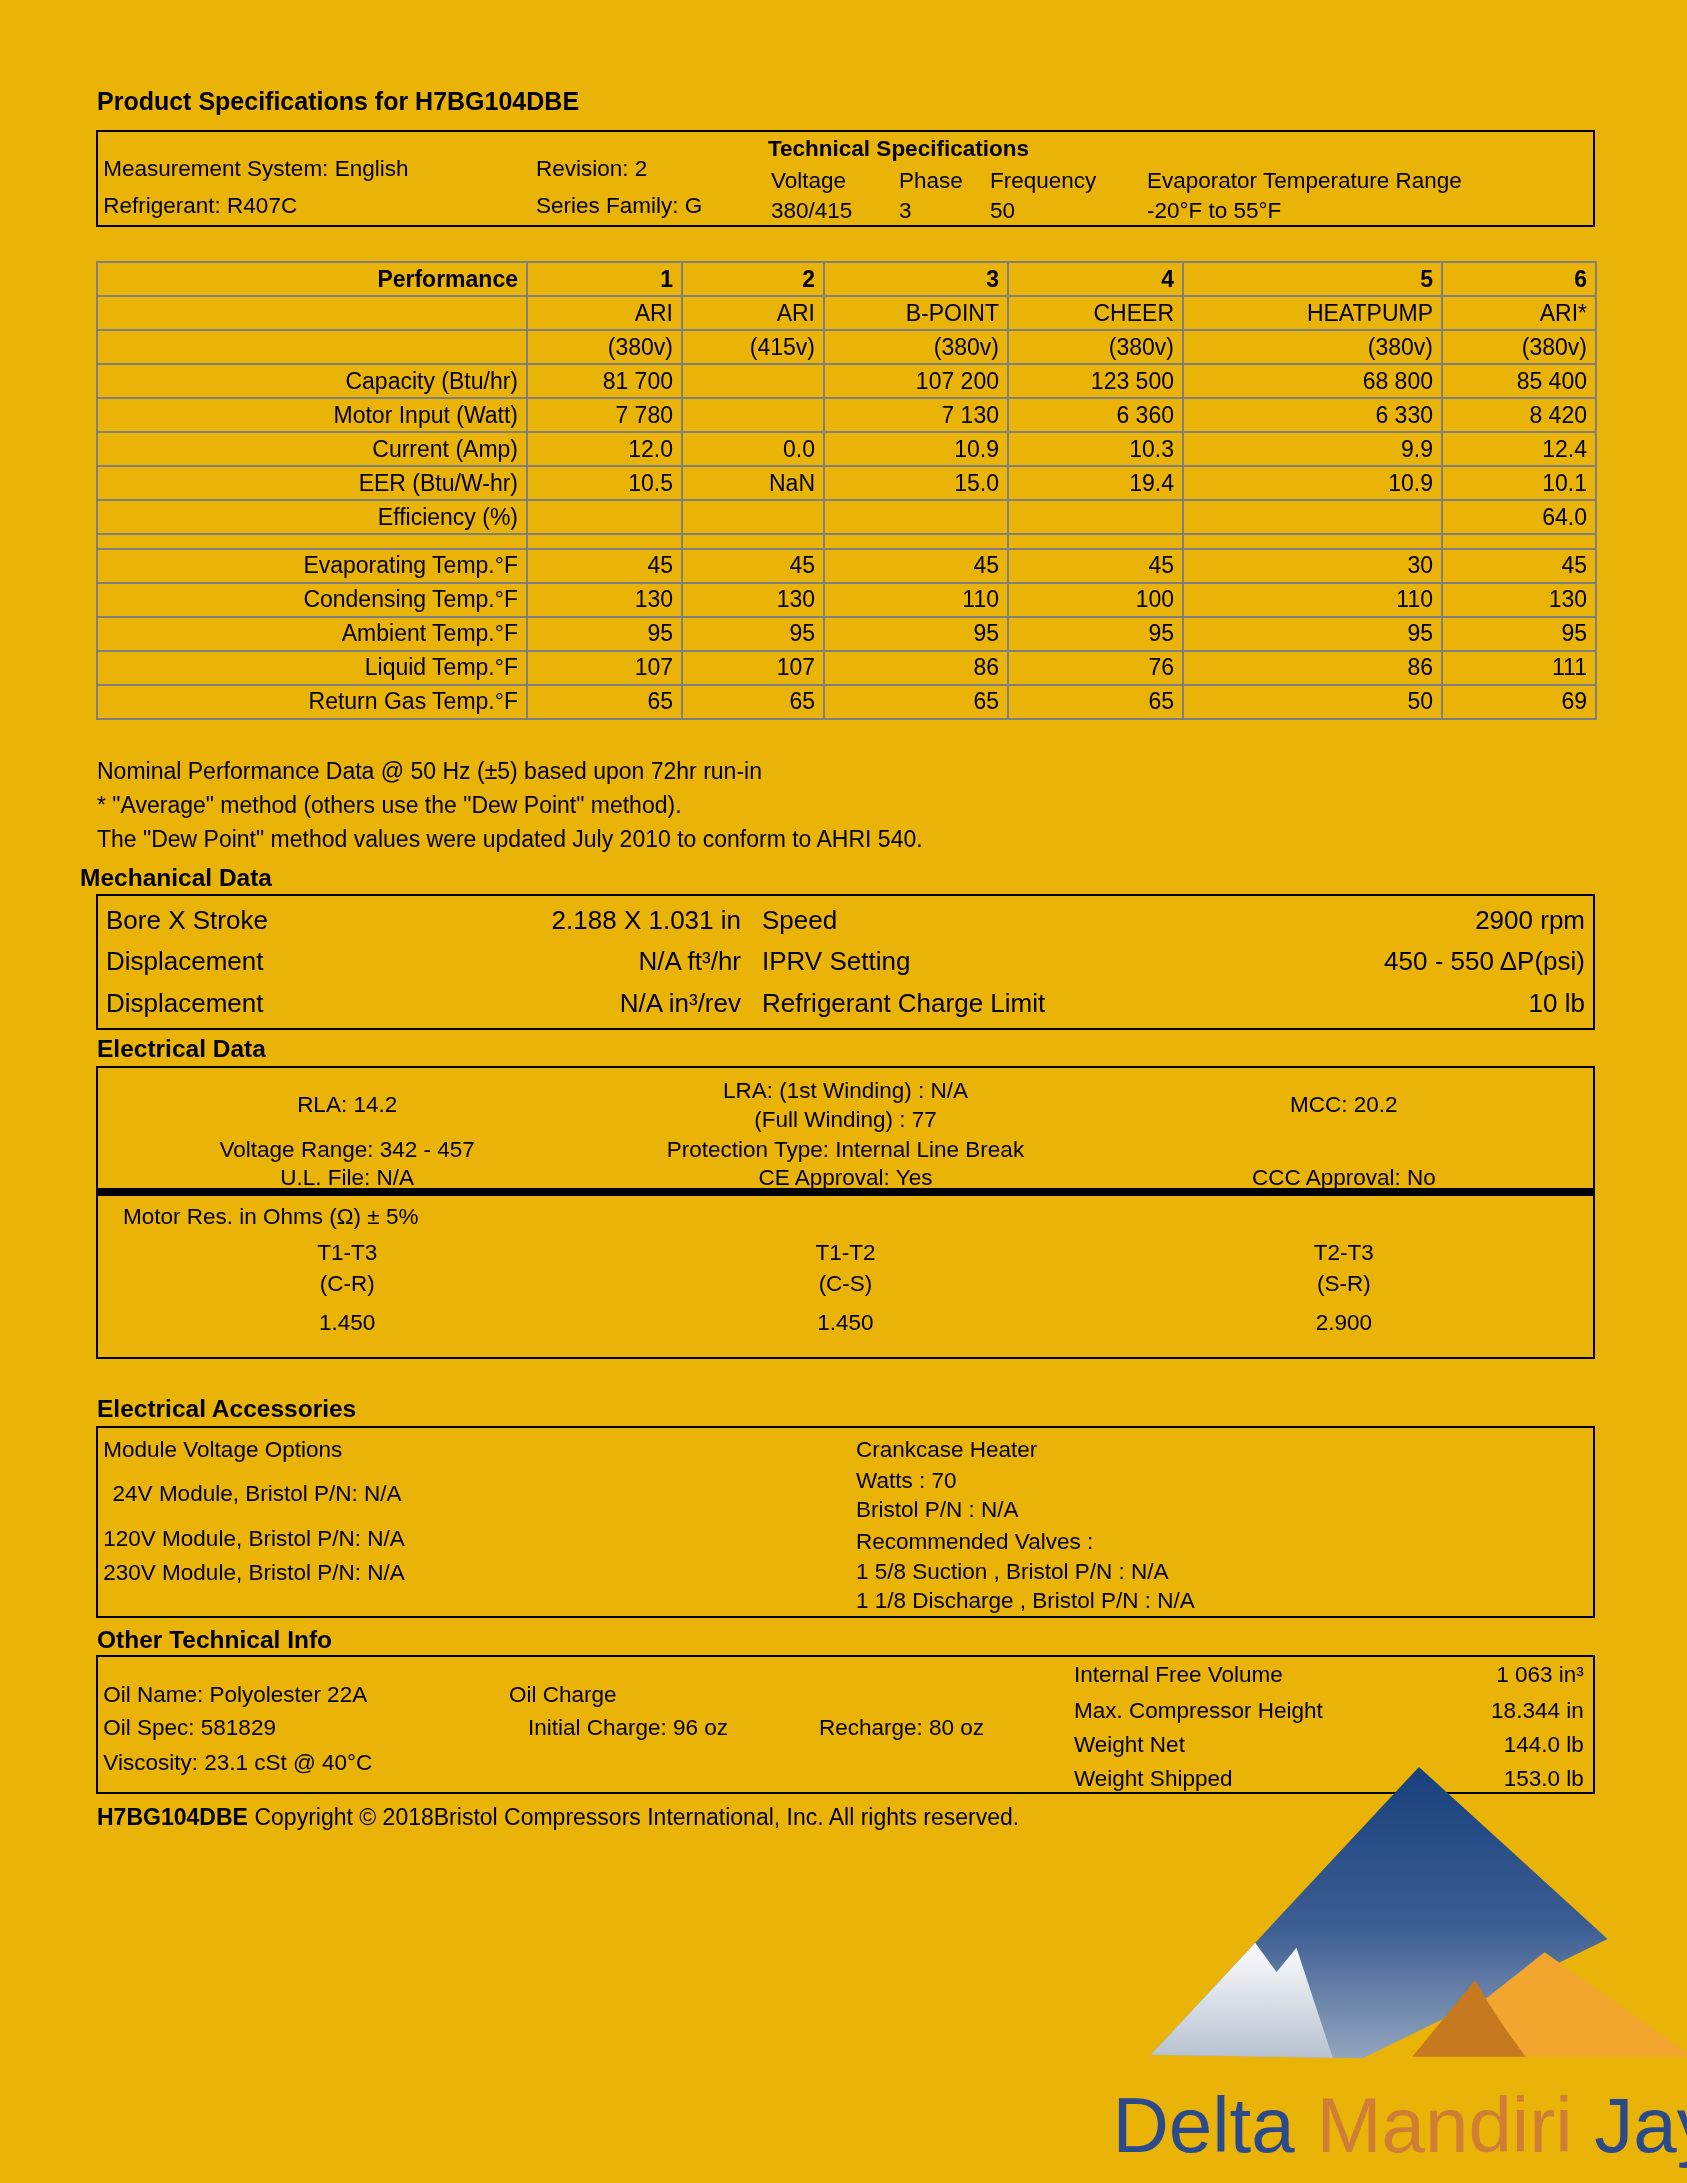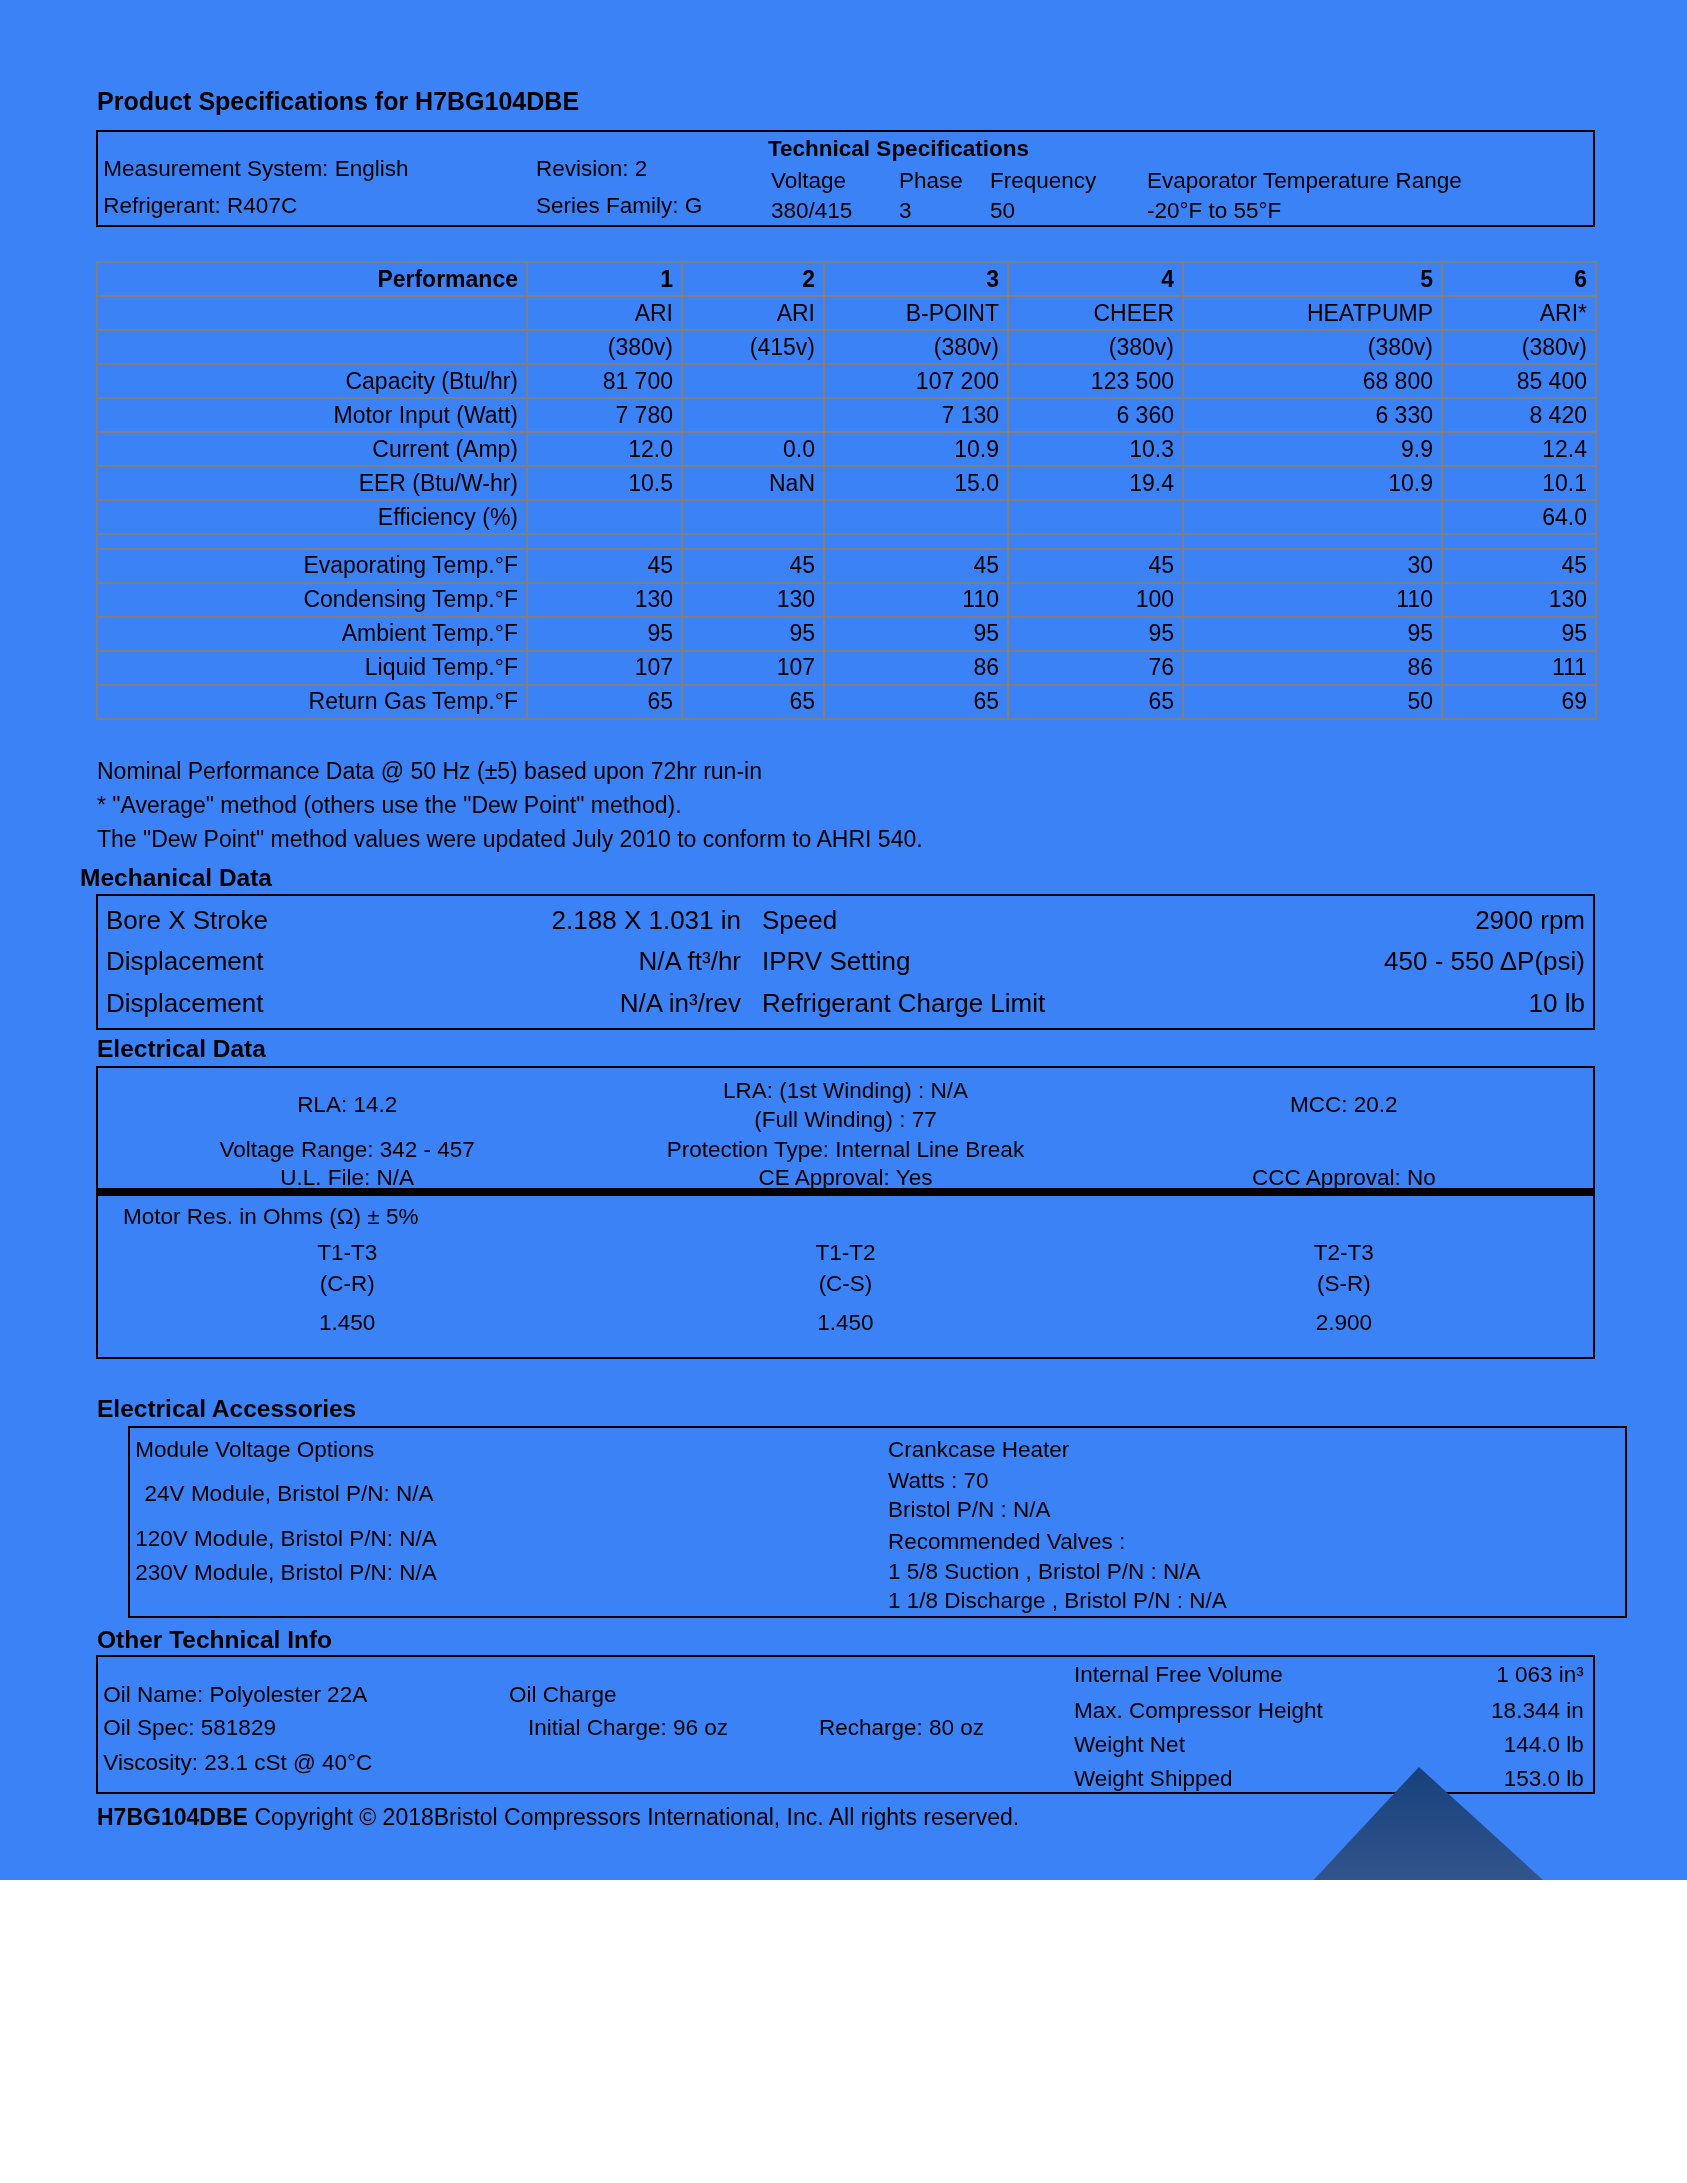--- a/index.html
+++ b/index.html
@@ -1,16 +1,16 @@
 <!DOCTYPE html>
 <html style="font-size:10.6px"><head>
 <meta charset="utf-8">
 <style>
   html,body{margin:0;padding:0;background:#ffffff;}
-  .page{position:relative;width:1687px;height:1880px;background:#3b82f6;overflow:hidden;
+  .page{position:relative;width:1687px;height:2183px;background:#eab308;overflow:hidden;
         font-family:"Liberation Sans",sans-serif;color:#000;}
   .abs{position:absolute;}
   .b{font-weight:bold;}
 
   
   .title{left:97px;top:87px;font-size:25px;font-weight:bold;}
 
   
   .hbox{left:96px;top:130px;width:1499px;height:97px;border:2.6px solid #000;box-sizing:border-box;}
   .hbox .abs{font-size:22.5px;white-space:nowrap;}
@@ -45,21 +45,21 @@
   .er1 .cellmid div{line-height:29px;}
   .ebox2{left:96px;top:1192px;width:1499px;height:167px;border:2.6px solid #000;border-top-width:4px;
          box-sizing:border-box;}
   .mr-title{height:38px;line-height:41px;text-align:left;font-size:22.5px;padding-left:25px;}
   .mr-grid{display:grid;grid-template-columns:1fr 1fr 1fr;text-align:center;font-size:22.5px;}
   .mr-grid .p{height:33px;line-height:38px;}
   .mr-grid .c{height:33px;line-height:34px;}
   .mr-grid .v{height:37px;line-height:46px;}
 
   
-  .abox{left:96px;top:1426px;width:1499px;height:192px;border:2.6px solid #000;box-sizing:border-box;position:absolute;margin-left:32px;}
+  .abox{left:96px;top:1426px;width:1499px;height:192px;border:2.6px solid #000;box-sizing:border-box;position:absolute;}
   .abox .abs{font-size:22.5px;white-space:nowrap;}
 
   
   .obox{left:96px;top:1655px;width:1499px;height:139px;border:2.6px solid #000;box-sizing:border-box;position:absolute;}
   .obox .abs{font-size:22.5px;white-space:nowrap;}
   .oval{text-align:left;}
 
   
   .footer{left:97px;top:1804px;font-size:23px;white-space:nowrap;}
   .footer .rest{margin-left:6.6px;}

